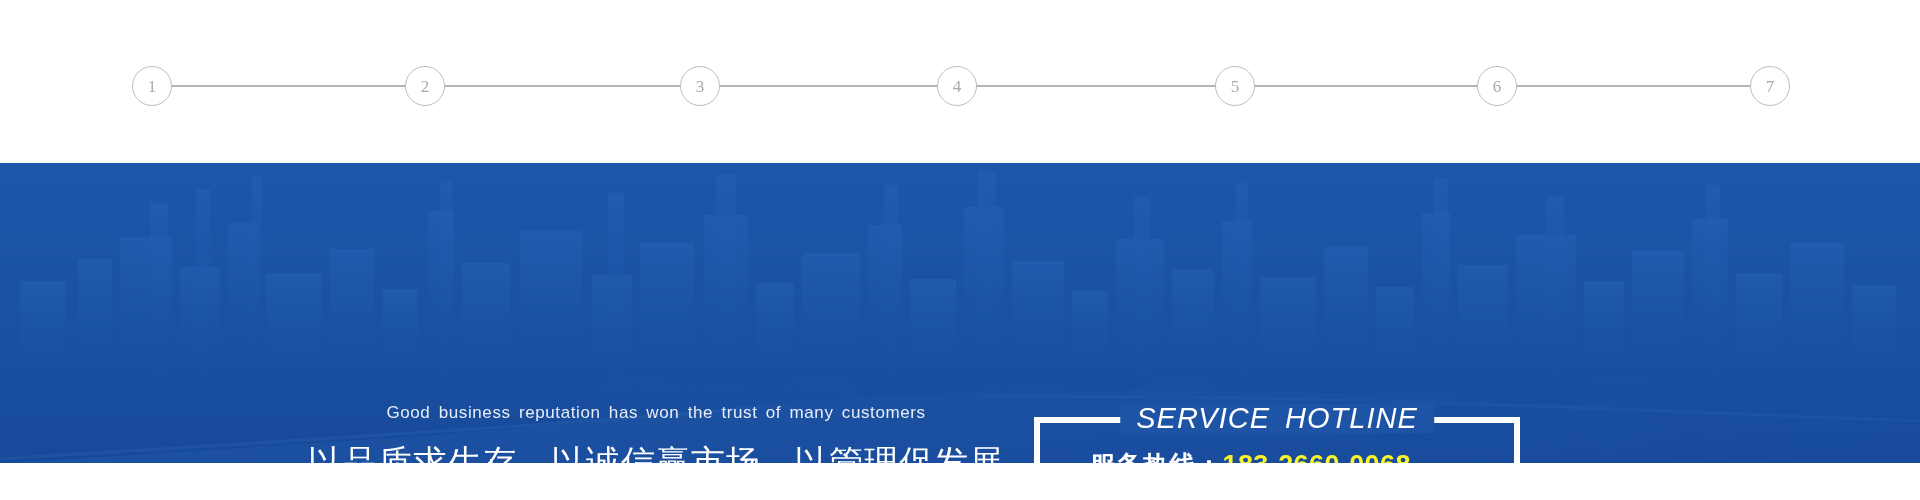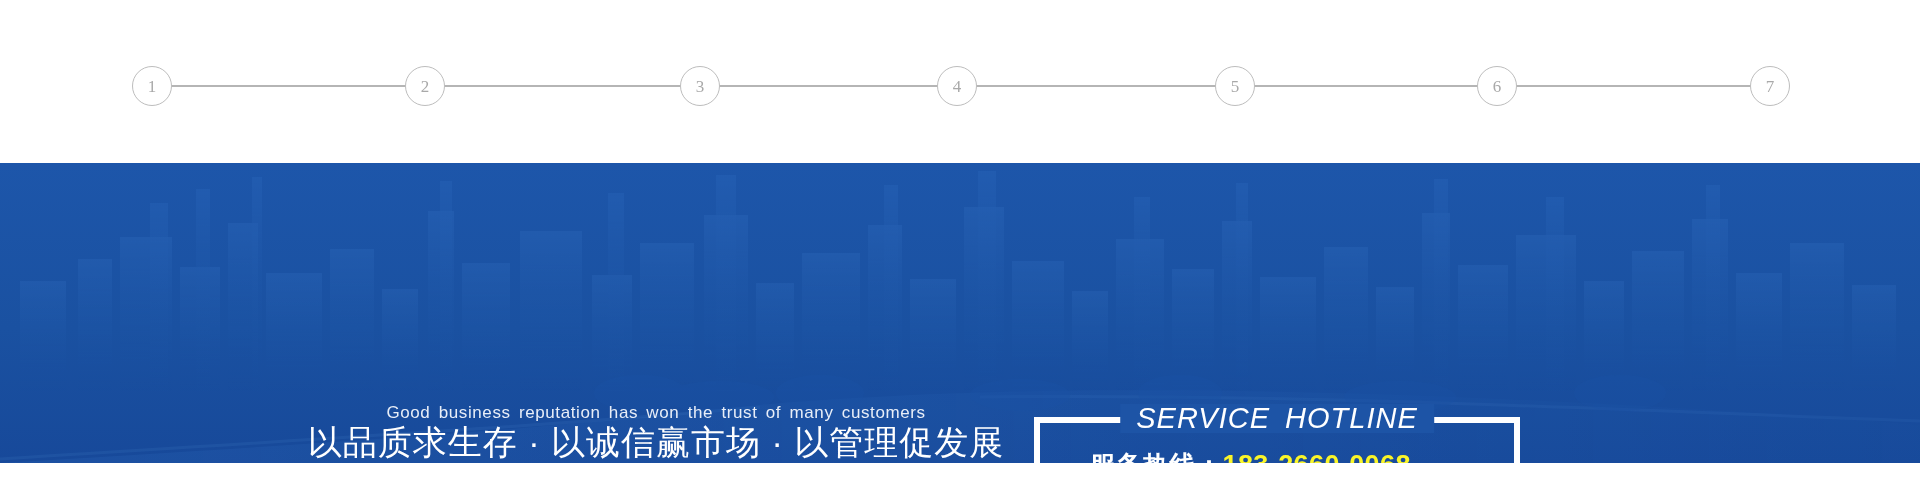--- a/index.html
+++ b/index.html
@@ -95,21 +95,21 @@
   }
   .tagline-en {
     font-size: 17px;
     color: #e8eef8;
     letter-spacing: 0.6px;
     word-spacing: 3px;
     line-height: 1.2;
     white-space: nowrap;
   }
   .tagline-cn-main {
-    margin-top: 0;
+    margin-top: 20px;
     font-size: 34px;
     color: #ffffff;
     letter-spacing: 1px;
     line-height: 1.15;
     white-space: nowrap;
   }
 
   
   .hotline-box {
     position: absolute;

